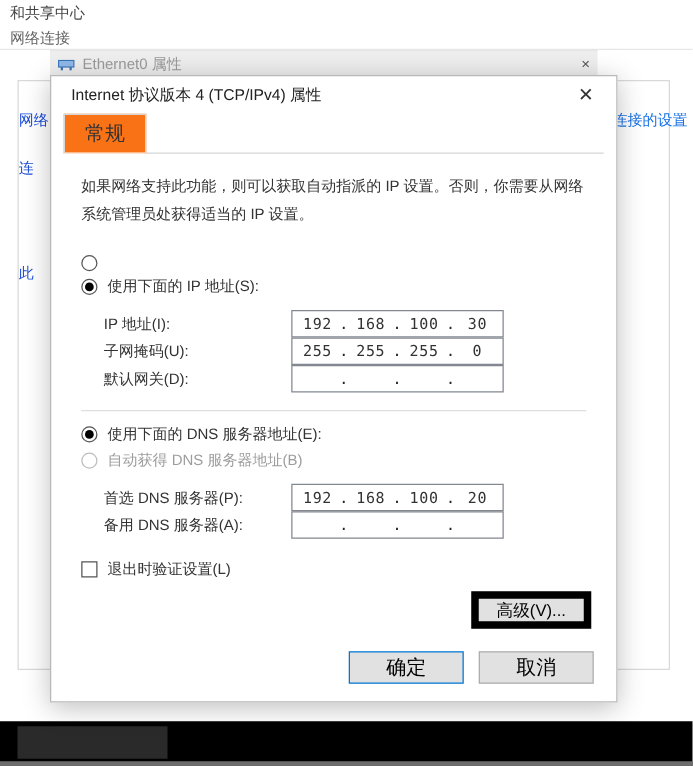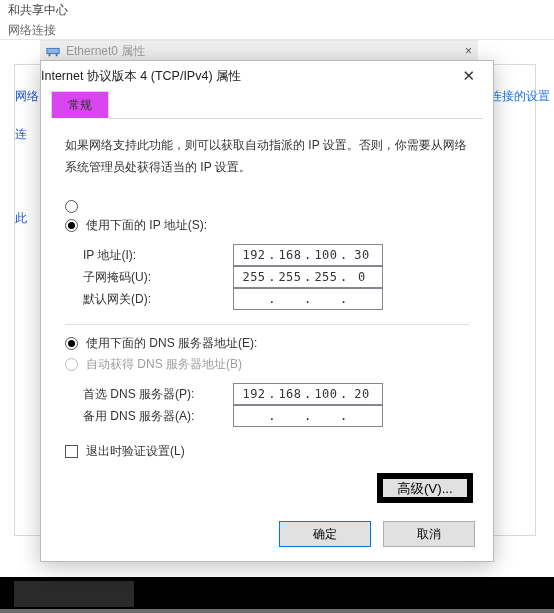--- a/index.html
+++ b/index.html
@@ -59,37 +59,37 @@
     position: absolute;
     left: 40px; top: 60px;
     width: 452px; height: 500px;
     background: #fff;
     border: 1px solid #b9b9b9;
     box-shadow: 0 4px 20px rgba(0,0,0,0.25);
   }
   .titlebar {
     height: 30px;
     display: flex; align-items: center;
-    padding: 0 8px 0 0;
+    padding: 0 8px 0 16px;
     box-sizing: border-box;
   }
   .titlebar .title { font-size: 12.5px; color:#222; }
   .titlebar .close { margin-left:auto; font-size:15px; color:#333; cursor:pointer; padding:4px 10px;}
   .tabstrip {
     margin: 0 10px;
     border-bottom: 1px solid #d6d6d6;
     display:flex;
   }
   .tab {
     padding: 5px 16px 4px 16px;
     border: 1px solid #d6d6d6;
     border-bottom: 1px solid #fff;
     margin-bottom: -1px;
-    background: #d946ef;
-    font-size:12px;
+    background: #f97316;
+    font-size:16px;
     position: relative;
   }
   .body {
     padding: 16px 24px 10px 24px;
   }
   .desc {
     line-height: 1.8;
     margin-bottom: 22px;
     color:#333;
   }
@@ -103,21 +103,21 @@
   .radio.sel::after { content:""; width:7px; height:7px; border-radius:50%; background:#000; display:block;}
   .radio.disabled { border-color:#bdbdbd; }
   .disabled-text { color:#9d9d9d; }
   .fieldgrid {
     margin:10px 0 8px 18px;
     display:grid;
     grid-template-columns: 150px 1fr;
     align-items:center;
   }
   .ipbox {
-    width: 150px; height:22px;
+    width: 170px; height:22px;
     border:1px solid #828790;
     display:flex; align-items:center; justify-content:space-between;
     padding:0 6px;
     font-family: Tahoma, "Segoe UI", monospace;
     font-size:12px; letter-spacing:0.5px;
     box-sizing: border-box;
   }
   .ipbox .oct { width:28px; text-align:center; }
   .ipbox .dot { color:#222; }
   .sep {
@@ -135,21 +135,21 @@
     border:6px solid #000000; background:#e1e1e1;
     cursor:pointer;
   }
   .dlg-buttons {
     position:absolute; right:18px; bottom:14px;
     display:flex; gap:12px;
   }
   .dlg-buttons button {
     width:92px; height:26px;
     border:1px solid #adadad; background:#e1e1e1;
-    font-family: Liberation Sans, sans-serif; font-size:12px;
+    font-family: Liberation Sans, sans-serif; font-size:16px;
     cursor:pointer;
   }
   .dlg-buttons button.primary {
     border:1.5px solid #0078d7; background:#e1e1e1;
   }
 </style>
 </head>
 <body>
 
 <div class="bg-top">

